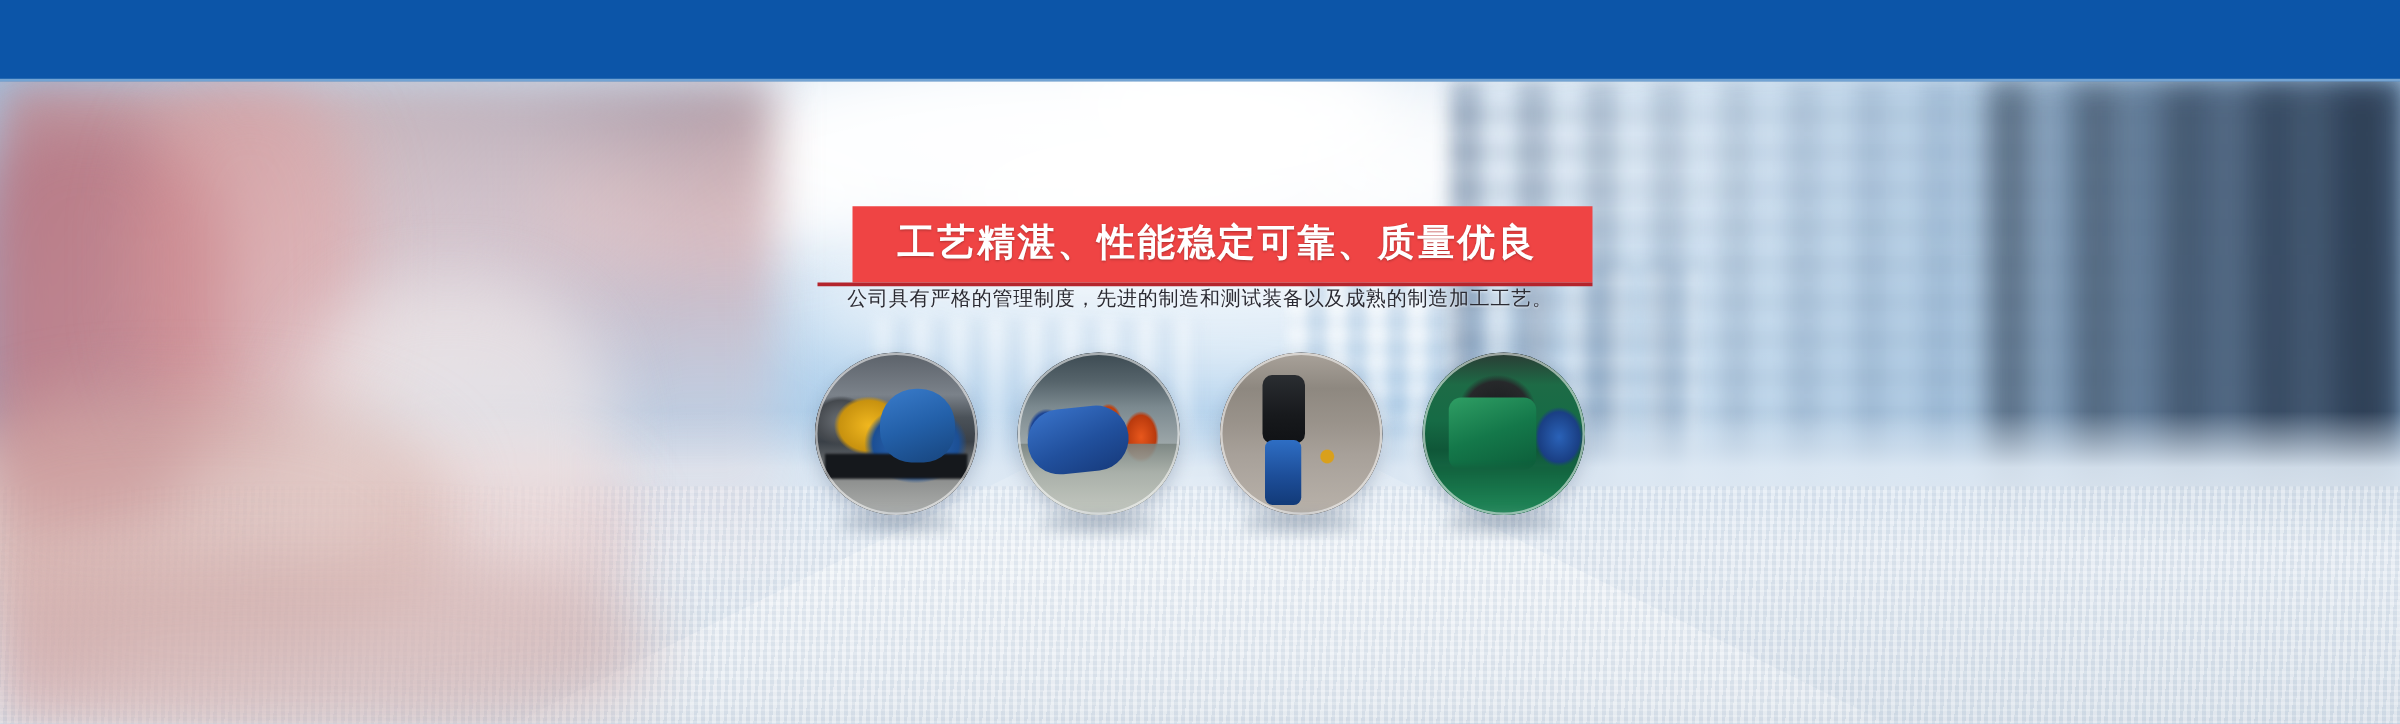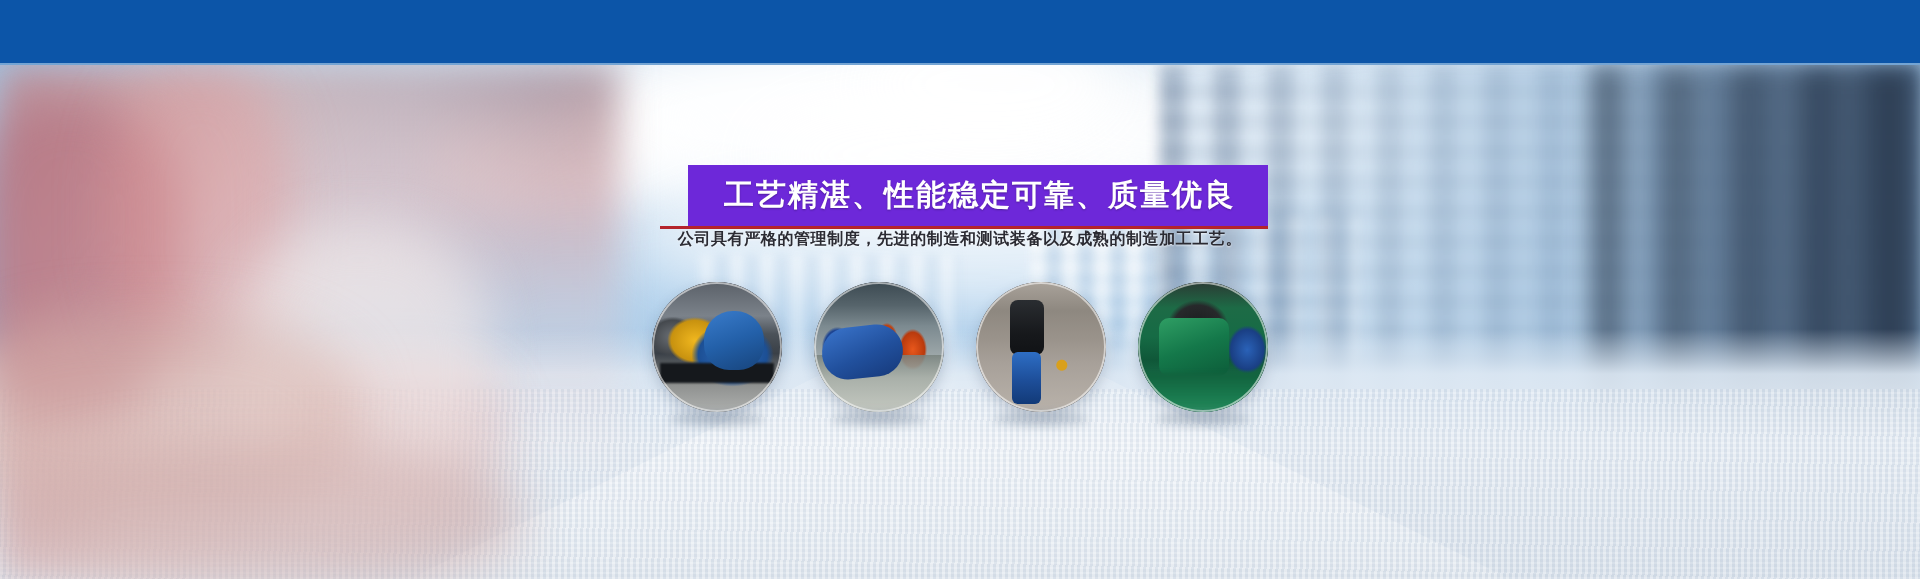--- a/index.html
+++ b/index.html
@@ -110,42 +110,42 @@
   .w4{ left:230px; top:160px; width:260px; height:300px; background:rgba(244,234,232,.6); }
   .w5{ left:0px;   top:380px; width:520px; height:140px; background:rgba(206,170,168,.6); }
   .w6{ left:300px; top:300px; width:200px; height:120px; background:rgba(196,122,126,.35); }
 
   
   .banner-wrap{
     position:absolute; left:50%; top:165px; transform:translateX(-50%);
     z-index:30; text-align:center;
   }
   .banner{
-    background:#6d28d9;
-    padding:13px 32px 15px 36px;
+    background:#ef4444;
+    padding:13px 44px 15px 36px;
     display:inline-block;
     margin-left:36px;
   }
   .banner-title{
     color:#ffffff; font-size:30px; font-weight:bold; letter-spacing:2px;
     white-space:nowrap; line-height:1.1;
     text-shadow:0 1px 2px rgba(0,0,0,.28);
   }
   .banner-rule{
     height:3px; background:#b4242c; width:100%;
   }
   .banner-rule-shift{
     position:relative; left:8px; width:calc(100% - 8px);
   }
 
   
   .subtitle{
     position:absolute; left:50%; top:229px; transform:translateX(-50%);
     z-index:30; white-space:nowrap;
-    color:#2b2b33; font-size:16px; font-weight:bold; letter-spacing:.6px;
+    color:#2b2b33; font-size:16px; font-weight:normal; letter-spacing:.6px;
     text-shadow:0 1px 2px rgba(255,255,255,.7);
   }
 
   
   .circles{
     position:absolute; left:50%; top:282px; transform:translateX(-50%);
     z-index:30; display:flex; align-items:flex-start; gap:32px;
   }
   .circle-item{ position:relative; width:130px; }
   .circle{

